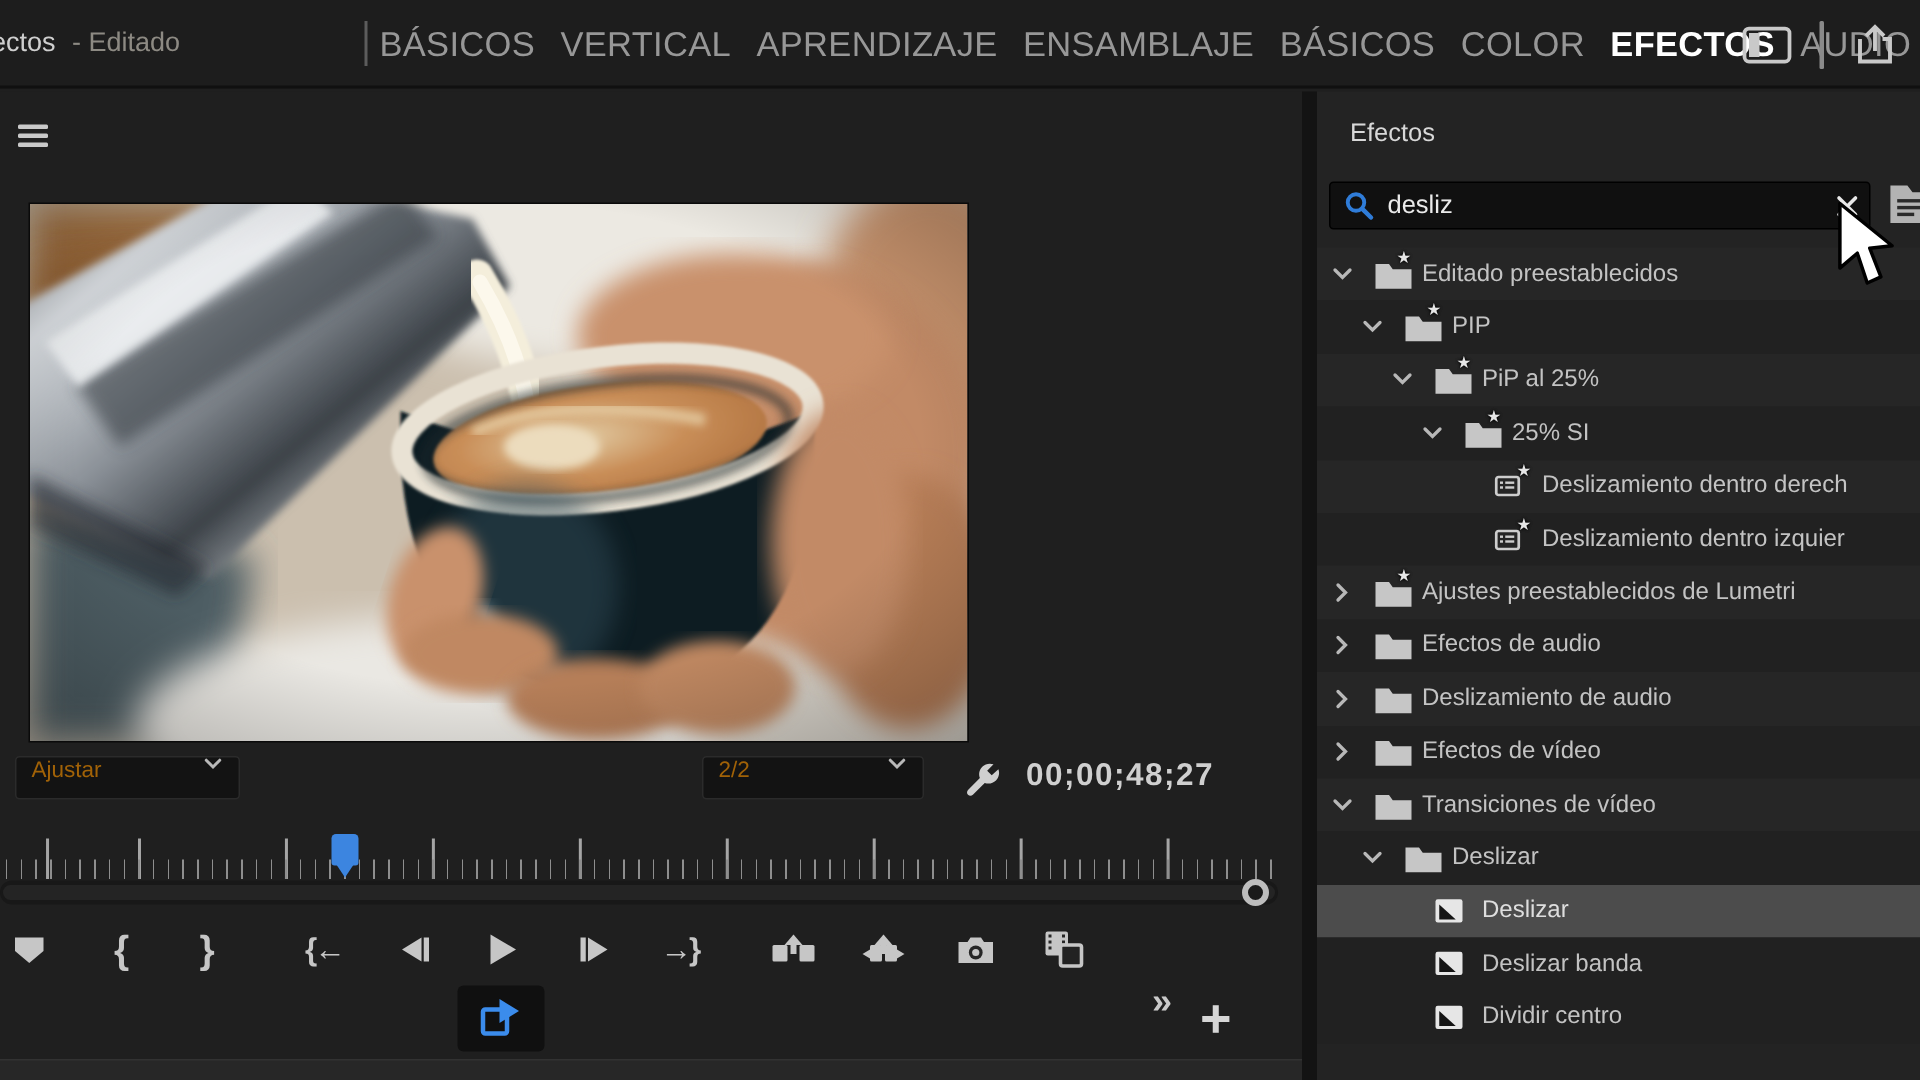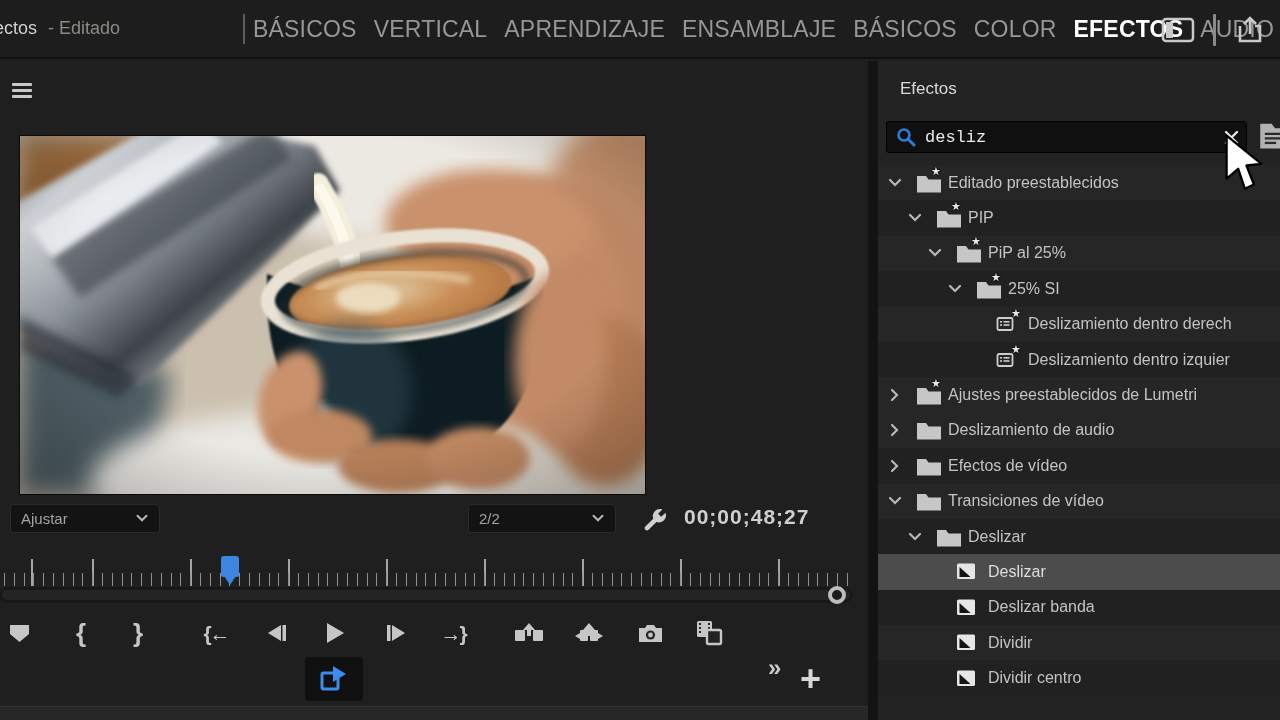--- a/index.html
+++ b/index.html
@@ -26,21 +26,21 @@
   #panel-gap { position:absolute; left:868px; top:61px; width:10px; height:659px; background:#131313; }
   #effects-panel { position:absolute; left:878px; top:61px; width:402px; height:659px; background:#232323; overflow:hidden; }
 
   
   #hamburger { position:absolute; left:12px; top:83px; width:20px; height:15px; display:flex; flex-direction:column; justify-content:space-between; }
   #hamburger i { display:block; height:3px; background:#c9c9c9; border-radius:1px; }
   #video-frame { position:absolute; left:20px; top:136px; width:625px; height:358px; background:#000; outline:1px solid #0a0a0a; overflow:hidden; }
   #video-frame svg { display:block; }
 
   .dropdown { position:absolute; height:29px; background:#131313; border:1px solid #2b2b2b; border-radius:3px;
-    color:#a3a3a3; font-size:15px; display:flex; align-items:center; padding:0 10px; }
+    color:#a16207; font-size:15px; display:flex; padding:0 10px; }
   .dropdown .dd-label { flex:1; }
   #fit-select   { left:10px;  top:504px; width:150px; }
   #res-select   { left:468px; top:504px; width:148px; }
   .dd-chev svg { display:block; }
   #wrench-btn { position:absolute; left:638px; top:503px; width:32px; height:32px; display:flex; align-items:center; justify-content:center; }
   #timecode { position:absolute; left:684px; top:505px; font-size:21px; color:#cfcfcf; letter-spacing:1px; font-weight:bold; }
 
   
   #ruler { position:absolute; left:0; top:552px; width:852px; height:34px; }
   #ticks-small { position:absolute; left:4px; top:21px; width:845px; height:13px;
@@ -65,21 +65,21 @@
     border-radius:4px; display:flex; align-items:center; justify-content:center; }
   #more-btn { position:absolute; left:768px; top:654px; font-size:24px; font-weight:bold; color:#c9c9c9; }
   #plus-btn { position:absolute; left:800px; top:658px; font-size:36px; font-weight:bold; color:#d6d6d6; }
   #bottom-strip { position:absolute; left:0; top:706px; width:868px; height:14px; background:#272727; border-top:1px solid #323232; }
 
   
   #fx-title { position:absolute; left:22px; top:18px; font-size:17px; color:#d8d8d8; }
   #fx-search { position:absolute; left:8px; top:60px; width:361px; height:32px; background:#101010;
     border:1px solid #000; border-radius:3px; display:flex; align-items:center; }
   #fx-search input { flex:1; background:transparent; border:none; outline:none; color:#eaeaea;
-    font-size:17px; font-family:Liberation Mono, monospace; padding-left:8px; }
+    font-size:17px; font-family:Liberation Sans, sans-serif; padding-left:8px; }
   #search-icon { margin-left:8px; display:flex; }
   #clear-btn { width:30px; display:flex; justify-content:center; }
   #bin-icon { position:absolute; left:380px; top:58px; }
 
   #fx-tree { position:absolute; left:0; top:104px; width:402px; }
   .trow { height:35.4px; display:flex; align-items:center; white-space:nowrap; overflow:hidden; width:402px; }
   .trow.even { background:#262626; }
   .trow.odd  { background:#212121; }
   .trow.selected { background:#4c4c4c; }
   .lvl0 { padding-left:10px; } .lvl1 { padding-left:30px; } .lvl2 { padding-left:50px; }
@@ -463,20 +463,33 @@
           </svg>
         </span>
       <span class="ticon">
           <svg width="26" height="20" viewBox="0 0 26 20">
             <use href="#i-folder"></use>
           </svg>
           <i class="star">★</i>
         </span>
       <span class="tlabel">Ajustes preestablecidos de Lumetri</span>
     </div>
+    <div class="trow odd lvl0">
+      <span class="chev col">
+          <svg width="14" height="10" viewBox="0 0 14 10">
+            <use href="#i-chev"></use>
+          </svg>
+        </span>
+      <span class="ticon">
+          <svg width="26" height="20" viewBox="0 0 26 20">
+            <use href="#i-folder"></use>
+          </svg>
+        </span>
+      <span class="tlabel">Efectos de audio</span>
+    </div>
     <div class="trow even lvl0">
       <span class="chev col">
           <svg width="14" height="10" viewBox="0 0 14 10">
             <use href="#i-chev"></use>
           </svg>
         </span>
       <span class="ticon">
           <svg width="26" height="20" viewBox="0 0 26 20">
             <use href="#i-folder"></use>
           </svg>
@@ -532,29 +545,20 @@
       <span class="tlabel">Deslizar</span>
     </div>
     <div class="trow odd lvl2">
       <span class="chev"></span>
       <span class="ticon">
           <svg width="20" height="19" viewBox="0 0 20 19">
             <use href="#i-transition"></use>
           </svg>
         </span>
       <span class="tlabel">Deslizar banda</span>
-    </div>
-    <div class="trow even lvl2">
-      <span class="chev"></span>
-      <span class="ticon">
-          <svg width="20" height="19" viewBox="0 0 20 19">
-            <use href="#i-transition"></use>
-          </svg>
-        </span>
-      <span class="tlabel">Dividir</span>
     </div>
     <div class="trow odd lvl2">
       <span class="chev"></span>
       <span class="ticon">
           <svg width="20" height="19" viewBox="0 0 20 19">
             <use href="#i-transition"></use>
           </svg>
         </span>
       <span class="tlabel">Dividir centro</span>
     </div>

